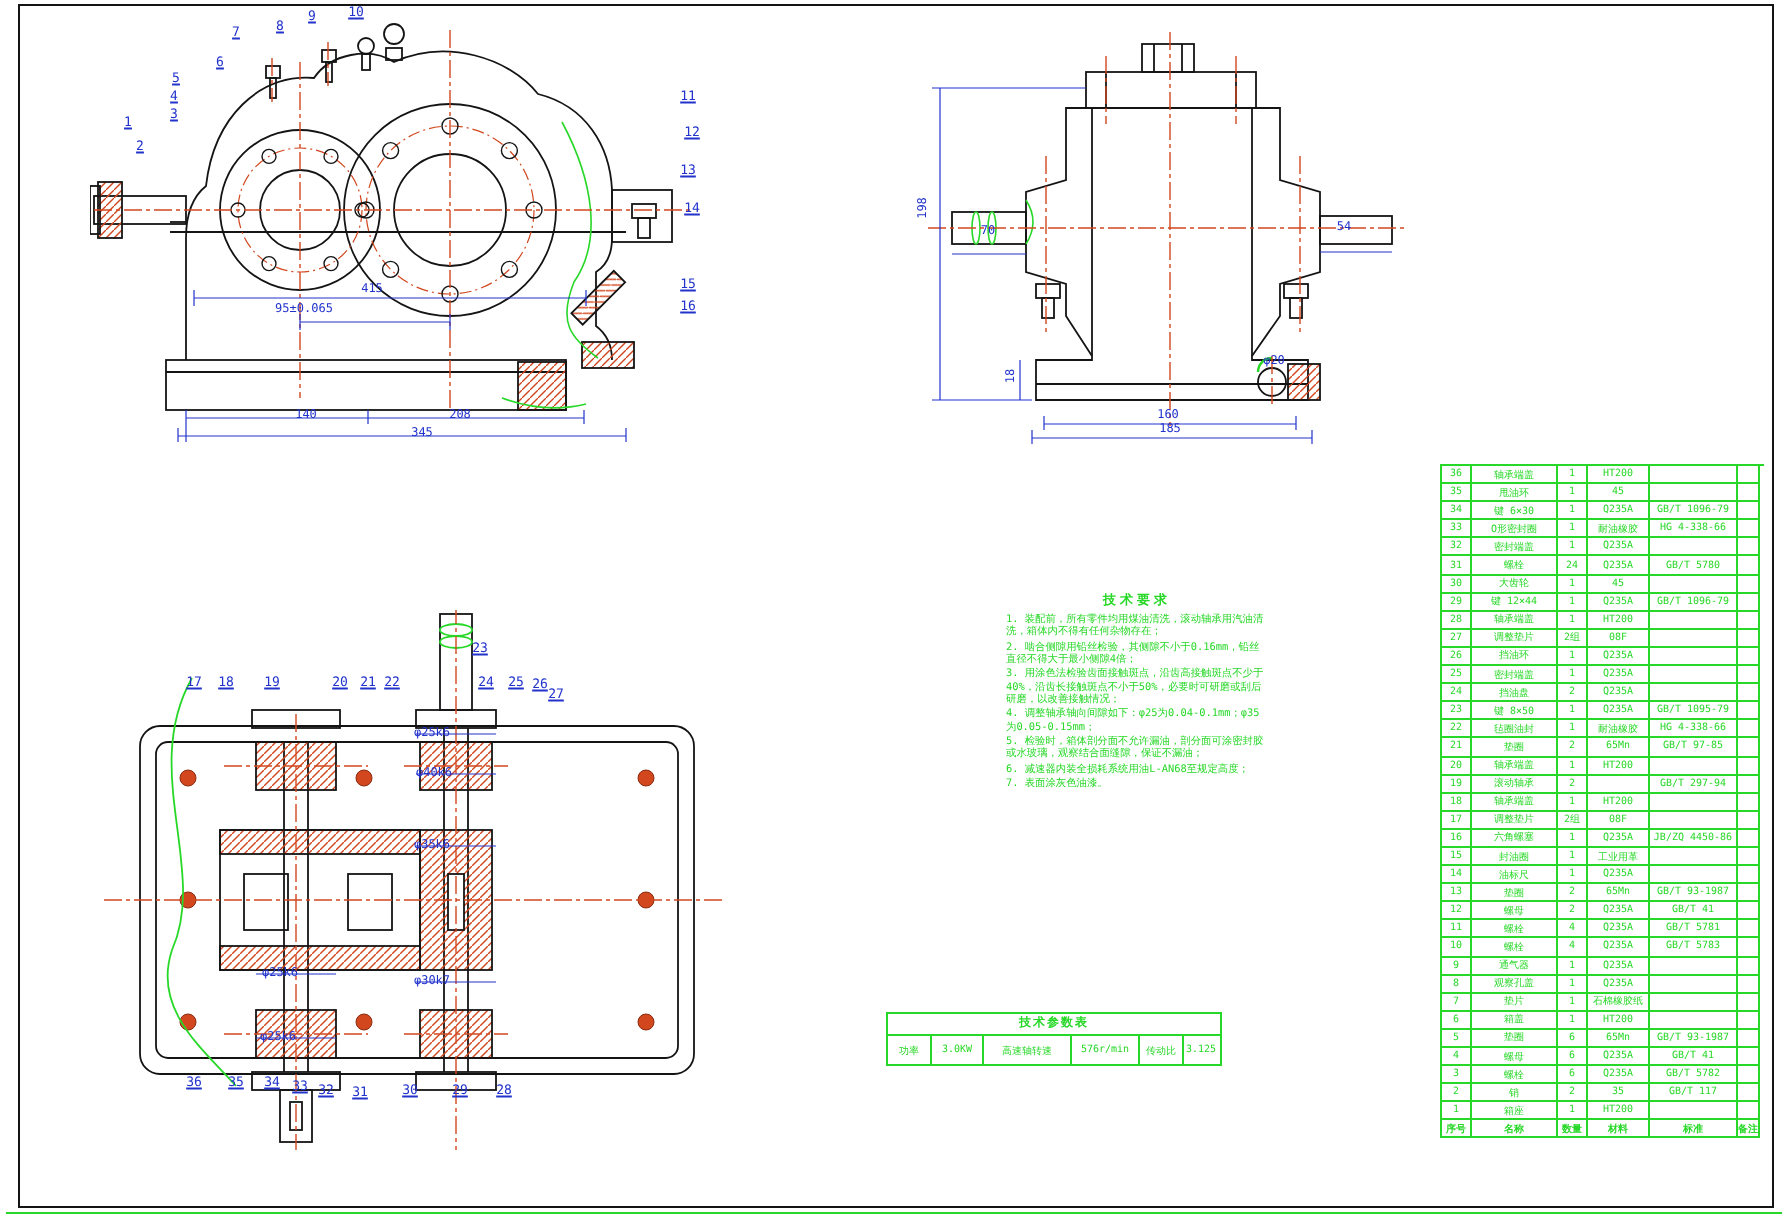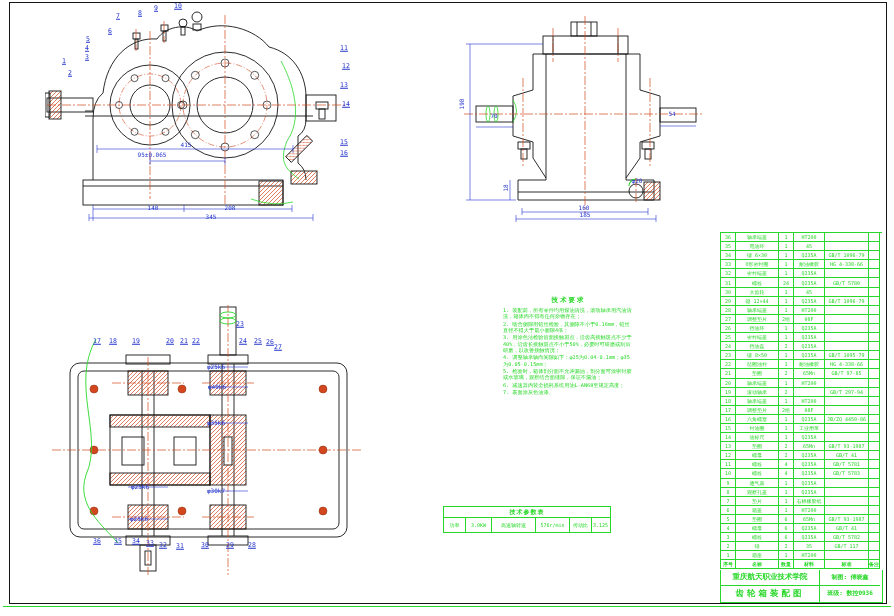--- a/index.html
+++ b/index.html
@@ -593,26 +593,20 @@
       <div class="pl-row hdr">
         <div>序号</div>
         <div>名称</div>
         <div>数量</div>
         <div>材料</div>
         <div>标准</div>
         <div>备注</div>
       </div>
     </div>
 
-  <div id="title-block">
-    <div class="tb-school">重庆航天职业技术学院</div>
-    <div class="tb-small">制图: 傅晓鑫</div>
-    <div class="tb-title">齿轮箱装配图</div>
-    <div class="tb-small">班级: 数控0936</div>
-  </div>
 
   <div id="annotations">
       <div class="bal" style="left: 64px; top: 61px;">1</div>
       <div class="bal" style="left: 70px; top: 73px;">2</div>
       <div class="bal" style="left: 87px; top: 57px;">3</div>
       <div class="bal" style="left: 87px; top: 48px;">4</div>
       <div class="bal" style="left: 88px; top: 39px;">5</div>
       <div class="bal" style="left: 110px; top: 31px;">6</div>
       <div class="bal" style="left: 118px; top: 16px;">7</div>
       <div class="bal" style="left: 140px; top: 13px;">8</div>

